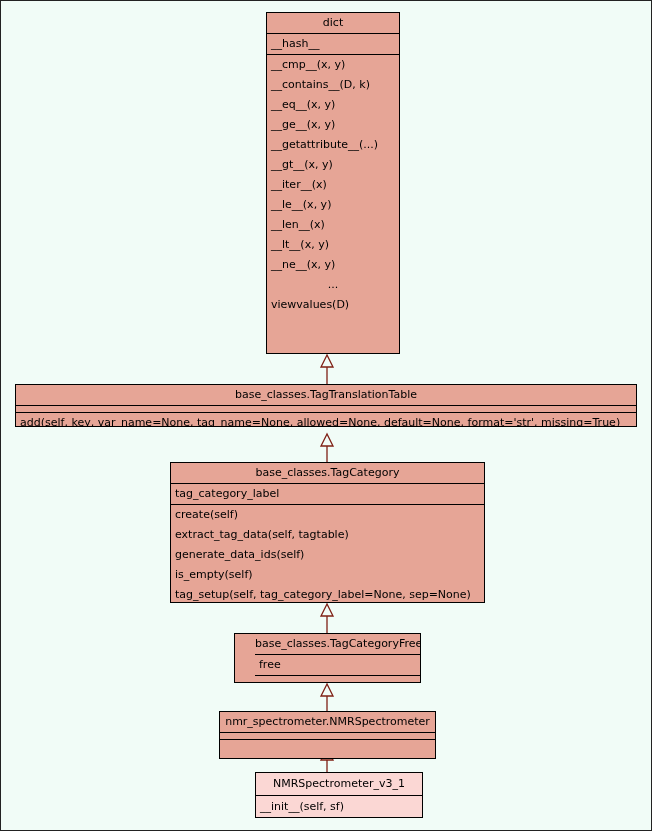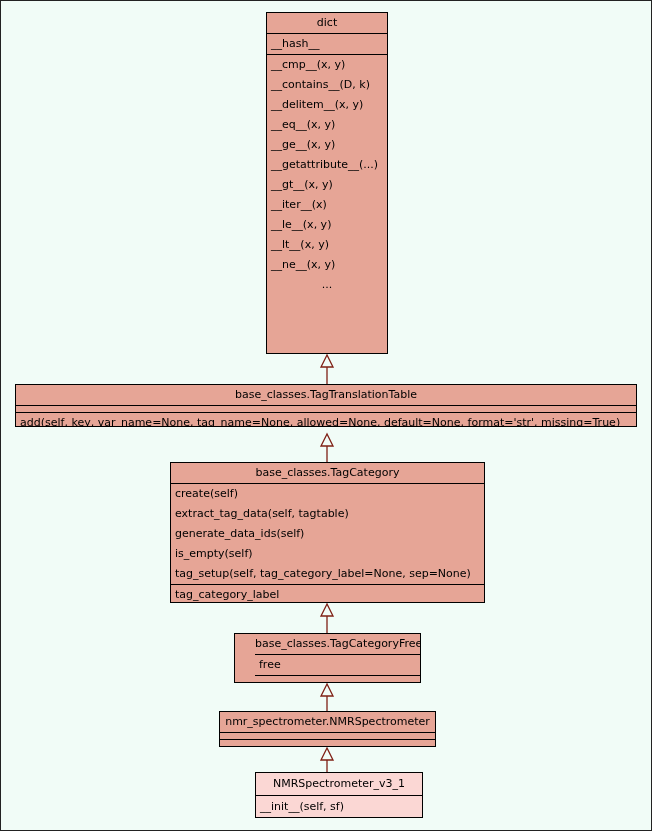--- a/index.html
+++ b/index.html
@@ -88,72 +88,73 @@
     <g>
       <polygon class="edge-head" points="326,683 320,695 332,695"></polygon>
       <line class="edge-line" x1="326" y1="695" x2="326" y2="710"></line>
     </g>
     <g>
       <polygon class="edge-head" points="326,747 320,759 332,759"></polygon>
       <line class="edge-line" x1="326" y1="759" x2="326" y2="771"></line>
     </g>
   </svg>
 
-  <div class="uml-class" style="left:265px; top:11px; width:122px; height:342px;">
+  <div class="uml-class" style="left:265px; top:11px; width:134px; height:342px;">
     <div class="title">dict</div>
     <div class="section">
       <div class="row">__hash__</div>
     </div>
     <div class="section">
       <div class="row">__cmp__(x, y)</div>
       <div class="row">__contains__(D, k)</div>
-      <div class="row">__delitem__(x, y)</div>
       <div class="row">__eq__(x, y)</div>
       <div class="row">__ge__(x, y)</div>
       <div class="row">__getattribute__(...)</div>
       <div class="row">__gt__(x, y)</div>
       <div class="row">__iter__(x)</div>
       <div class="row">__le__(x, y)</div>
+      <div class="row">__len__(x)</div>
       <div class="row">__lt__(x, y)</div>
       <div class="row">__ne__(x, y)</div>
       <div class="row center">...</div>
+      <div class="row">viewvalues(D)</div>
     </div>
   </div>
 
   <div class="uml-class" style="left:14px; top:383px; width:622px; height:43px;">
     <div class="title">base_classes.TagTranslationTable</div>
     <div class="section empty-s"></div>
     <div class="section">
       <div class="row">add(self, key, var_name=None, tag_name=None, allowed=None, default=None, format='str', missing=True)</div>
     </div>
   </div>
 
   <div class="uml-class" style="left:169px; top:461px; width:315px; height:141px;">
     <div class="title">base_classes.TagCategory</div>
     <div class="section">
+      <div class="row">tag_category_label</div>
+    </div>
+    <div class="section">
       <div class="row">create(self)</div>
       <div class="row">extract_tag_data(self, tagtable)</div>
       <div class="row">generate_data_ids(self)</div>
       <div class="row">is_empty(self)</div>
       <div class="row">tag_setup(self, tag_category_label=None, sep=None)</div>
-    </div>
-    <div class="section">
-      <div class="row">tag_category_label</div>
     </div>
   </div>
 
   <div class="uml-class" style="left:233px; top:632px; width:187px; height:50px;padding-left:20px;">
     <div class="title">base_classes.TagCategoryFree</div>
     <div class="section">
       <div class="row">free</div>
     </div>
     <div class="section empty-s"></div>
   </div>
 
-  <div class="uml-class" style="left:218px; top:710px; width:217px; height:36px;">
+  <div class="uml-class" style="left:218px; top:710px; width:217px; height:48px;">
     <div class="title">nmr_spectrometer.NMRSpectrometer</div>
     <div class="section empty-s"></div>
     <div class="section empty-s"></div>
   </div>
 
   <div class="uml-class light tall" style="left:254px; top:771px; width:168px; height:46px;">
     <div class="title">NMRSpectrometer_v3_1</div>
     <div class="section">
       <div class="row">__init__(self, sf)</div>
     </div>

